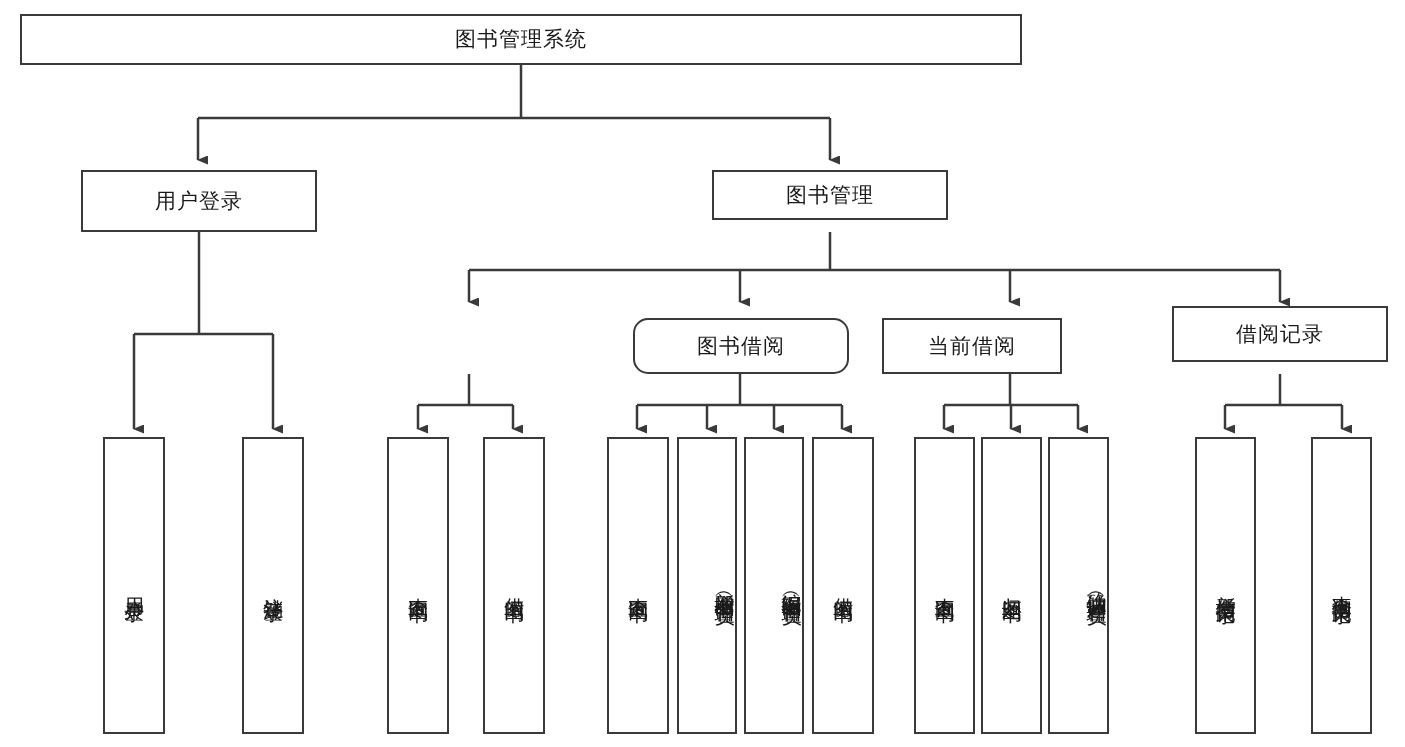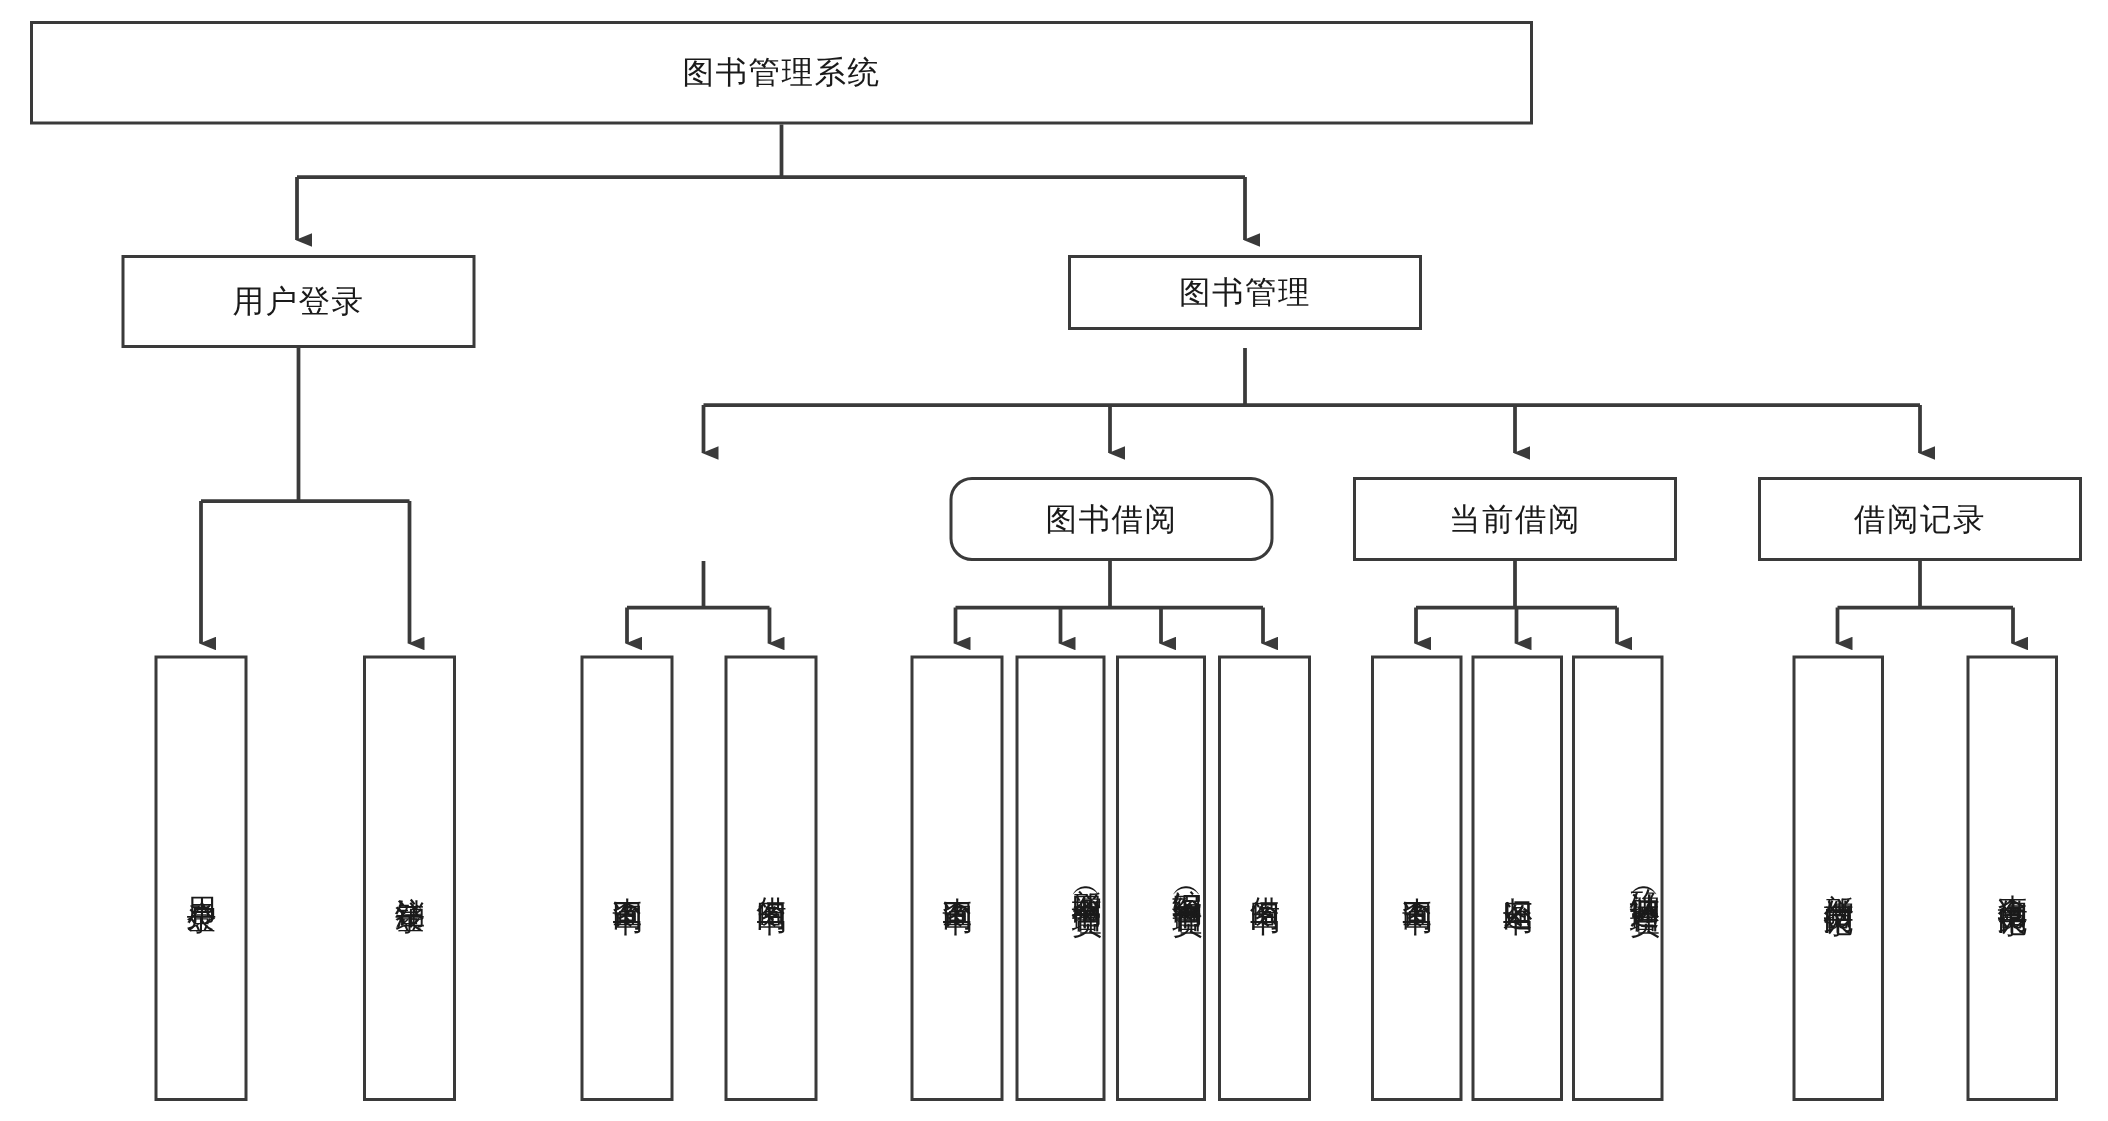--- a/index.html
+++ b/index.html
@@ -115,38 +115,38 @@
       <path d="M1011,405 L1011,429" marker-end="url(#arrow)"></path>
       <path d="M1078,405 L1078,429" marker-end="url(#arrow)"></path>
 
       <path d="M1280,374 L1280,405"></path>
       <path d="M1225,405 L1342,405"></path>
       <path d="M1225,405 L1225,429" marker-end="url(#arrow)"></path>
       <path d="M1342,405 L1342,429" marker-end="url(#arrow)"></path>
     </g>
   </svg>
 
-  <div class="node h" style="left:20px; top:14px; width:1002px; height:69px;">
+  <div class="node h" style="left:20px; top:14px; width:1002px; height:51px;">
     <span>图书管理系统</span>
   </div>
 
   <div class="node h" style="left:81px; top:170px; width:236px; height:62px;">
     <span>用户登录</span>
   </div>
   <div class="node h" style="left:712px; top:170px; width:236px; height:50px;">
     <span>图书管理</span>
   </div>
 
   <div class="node h" style="left:633px; top:318px; width:216px; height:56px;border-radius:15px;">
     <span>图书借阅</span>
   </div>
-  <div class="node h" style="left:902px; top:318px; width:216px; height:56px;">
+  <div class="node h" style="left:882px; top:318px; width:180px; height:56px;">
     <span>当前借阅</span>
   </div>
-  <div class="node h" style="left:1172px; top:318px; width:216px; height:56px;">
+  <div class="node h" style="left:1172px; top:306px; width:216px; height:56px;">
     <span>借阅记录</span>
   </div>
 
   <div class="node v mid" style="left:103px; top:437px; width:62px; height:297px;">
     <span>用户登录</span>
   </div>
   <div class="node v mid" style="left:242px; top:437px; width:62px; height:297px;">
     <span>注销登录</span>
   </div>
 

